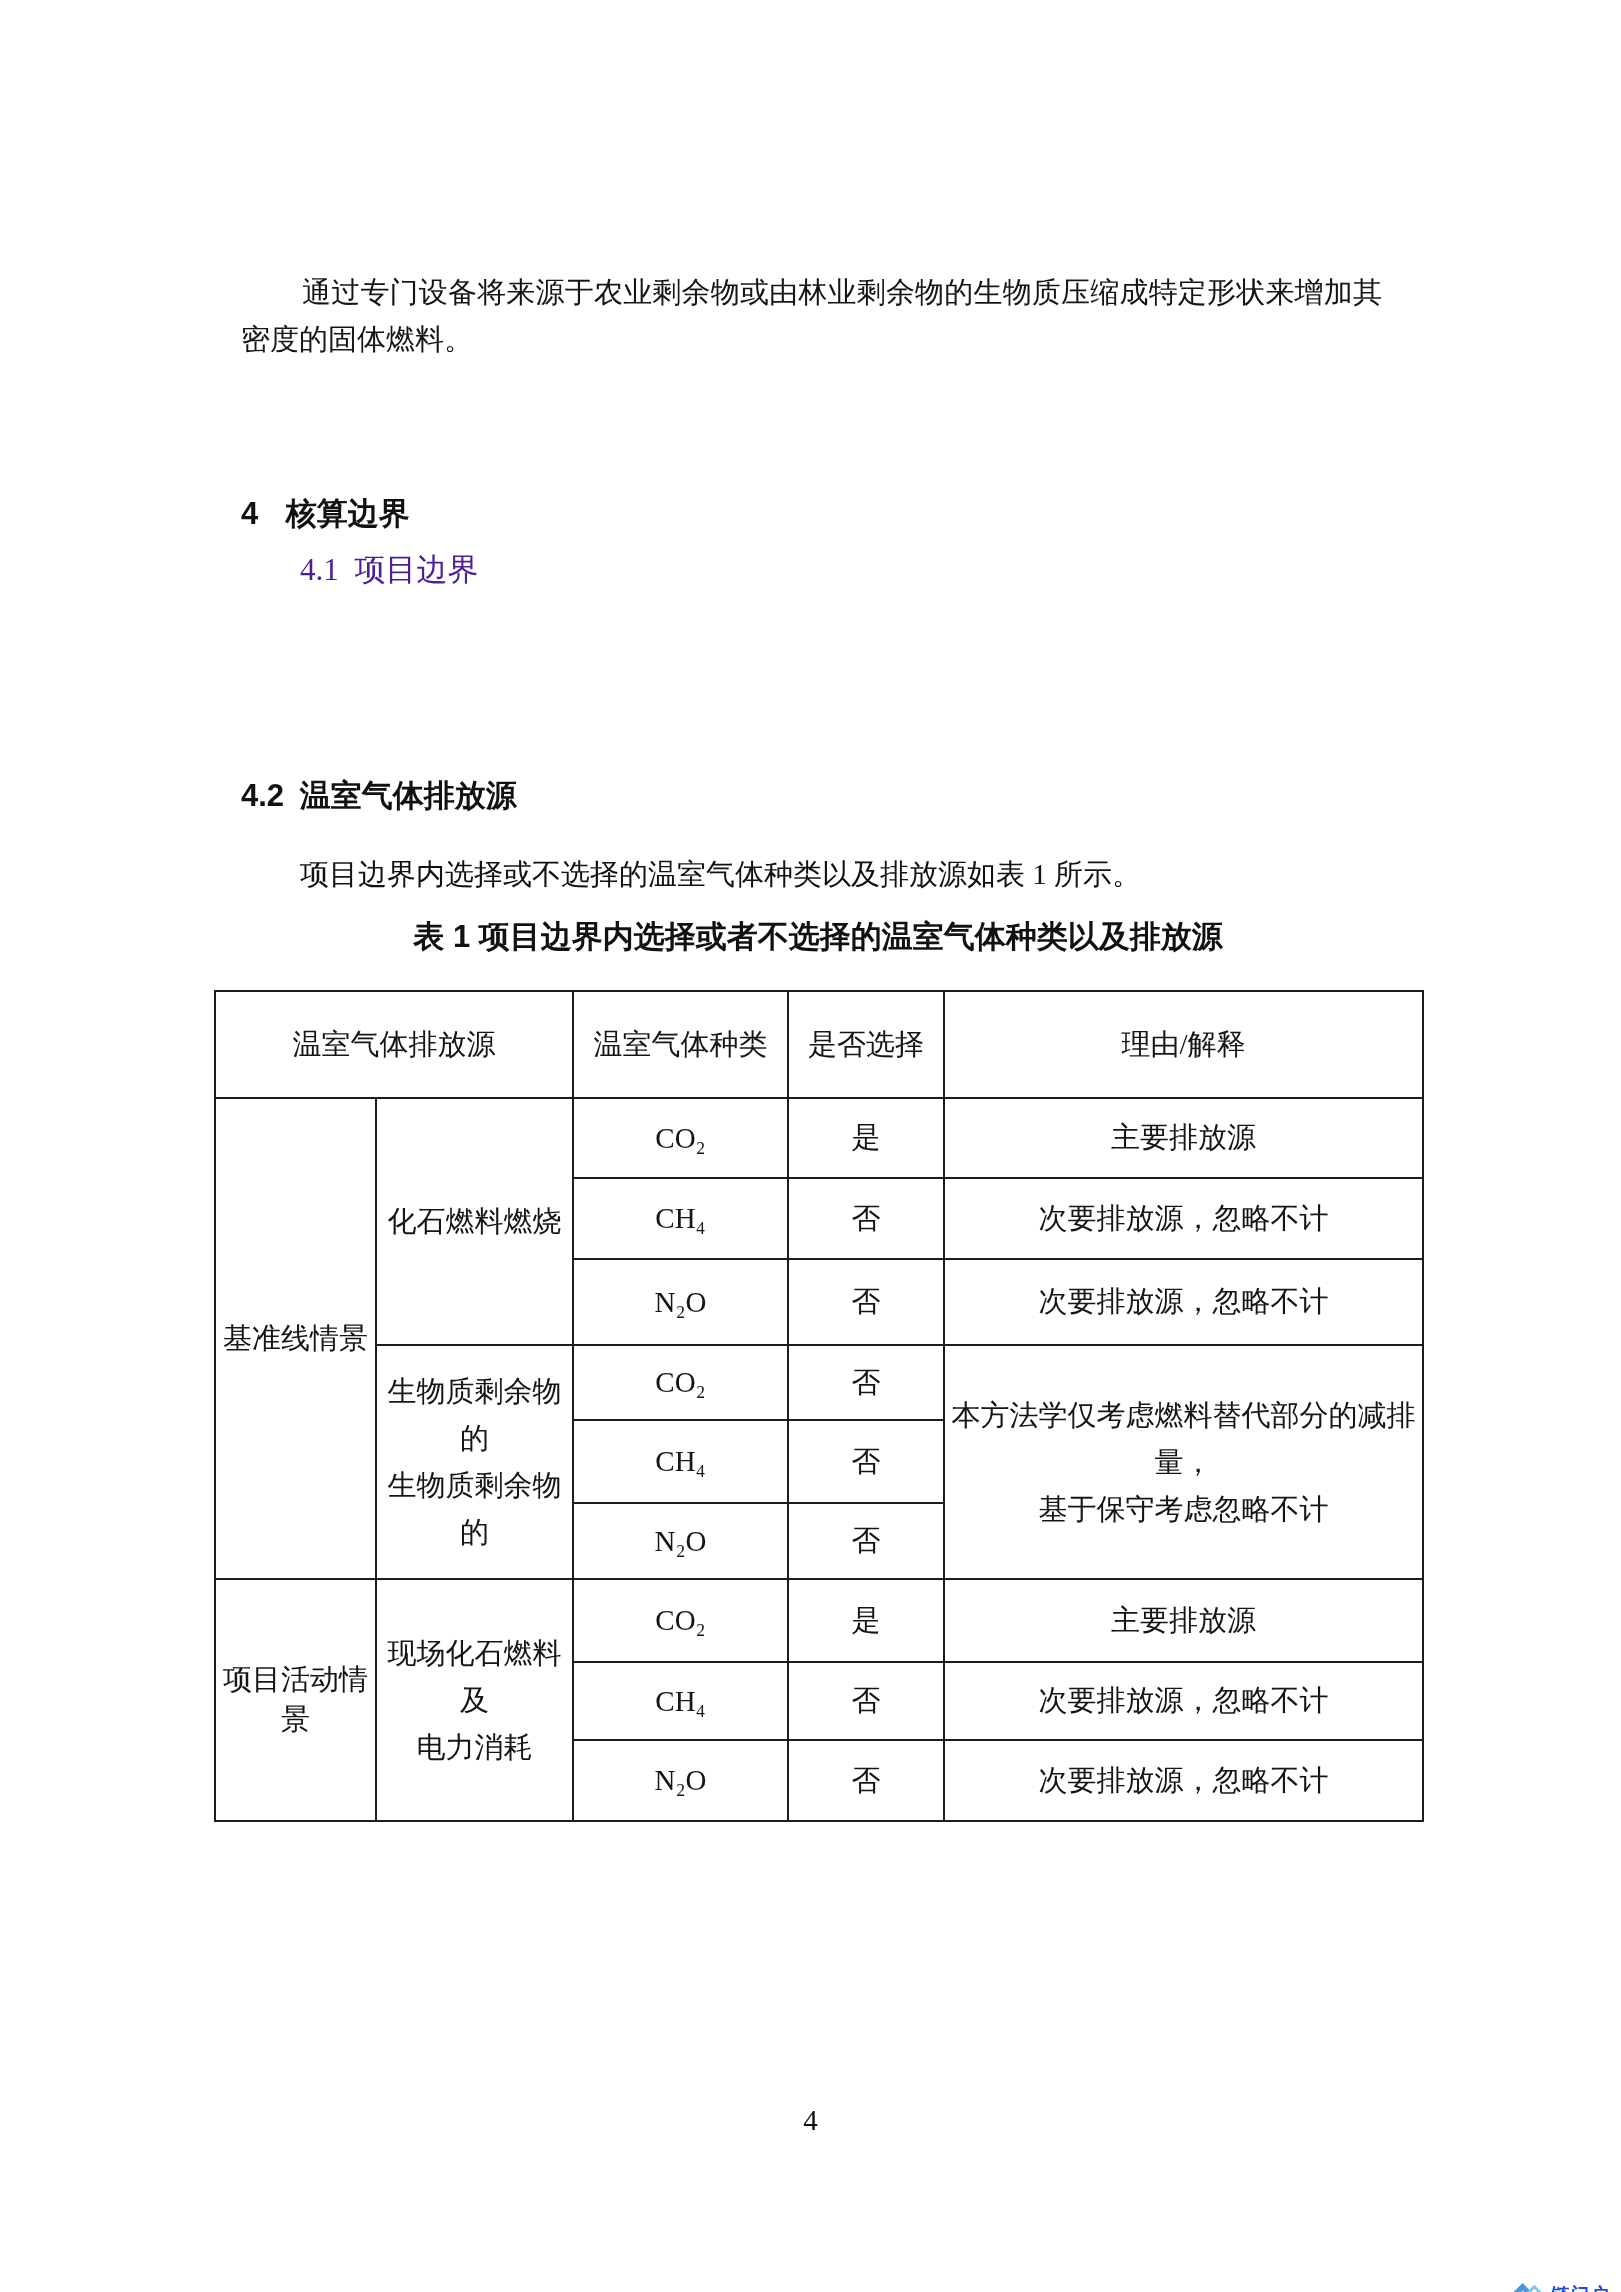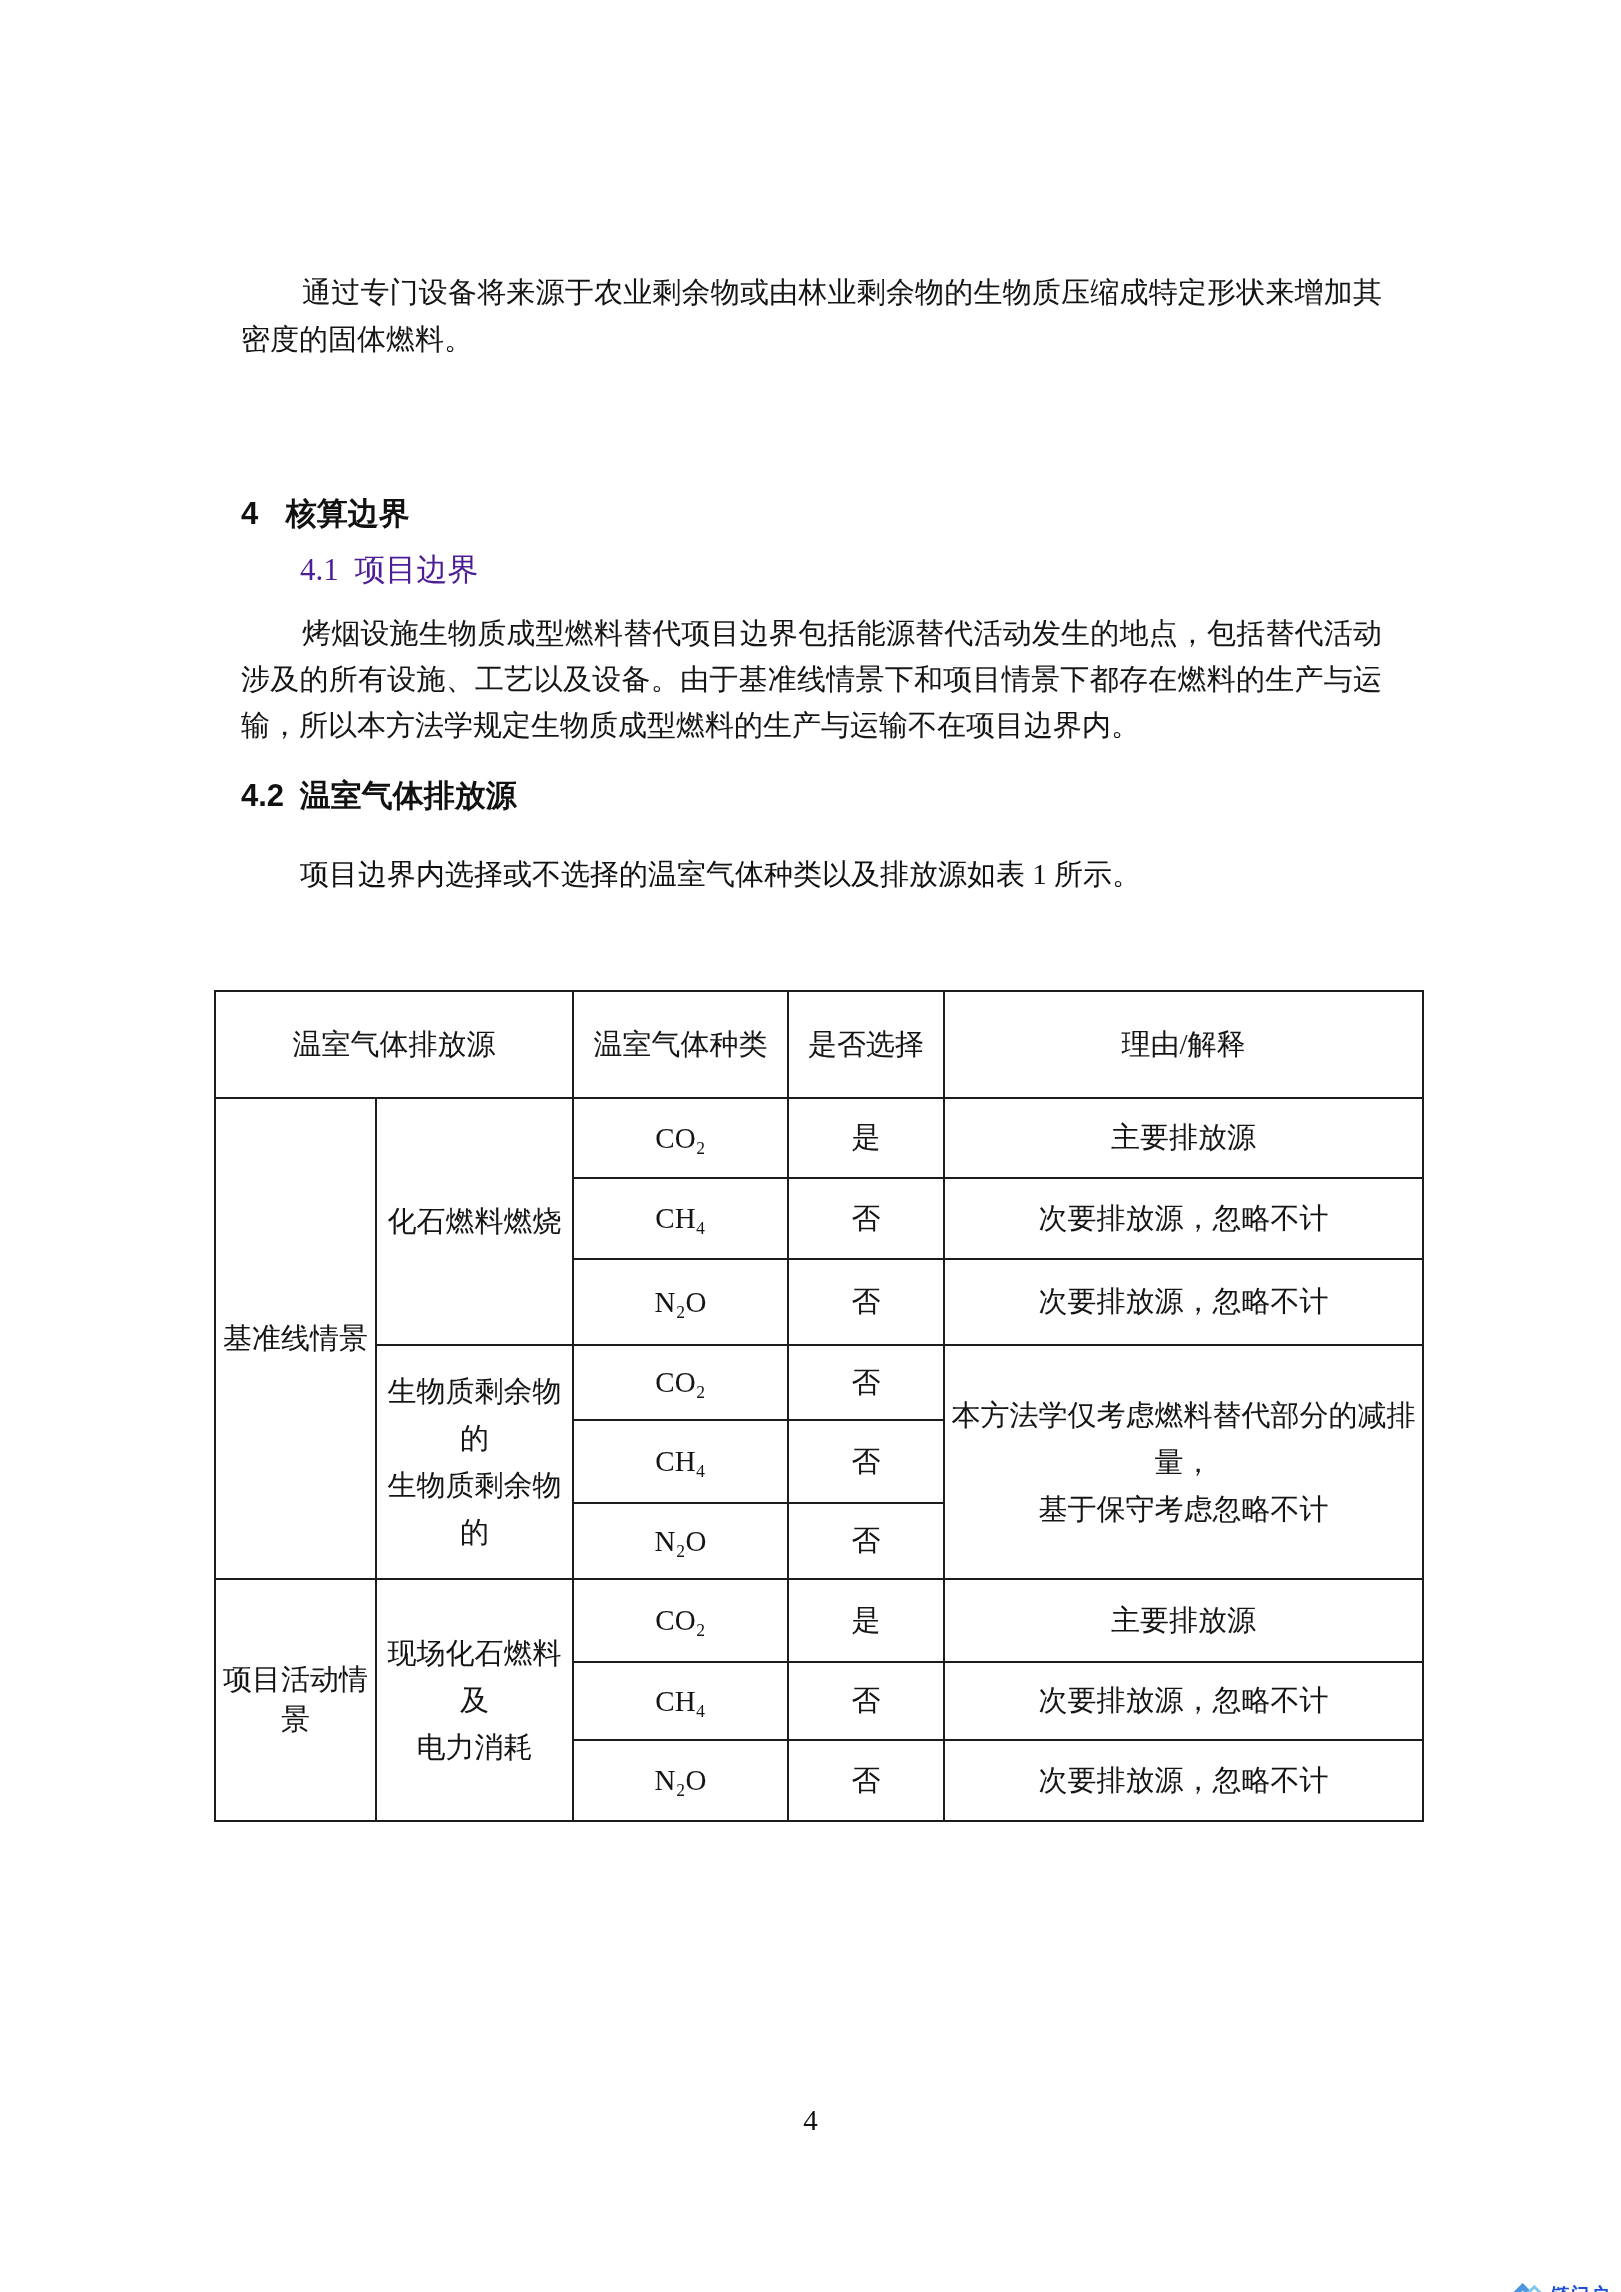--- a/index.html
+++ b/index.html
@@ -118,26 +118,26 @@
 
 <div class="page">
 
   <p class="abs body-text indent" style="top:245px">通过专门设备将来源于农业剩余物或由林业剩余物的生物质压缩成特定形状来增加其密度的固体燃料。</p>
 
 
   <h2 class="abs heading-hei" style="left:241px; top:469px;text-align:right;"><span class="h-num">4</span><span class="h-gap-wide">核算边界</span></h2>
 
   <h3 class="abs heading-song" style="left:300px; top:525px;"><span class="h-num">4.1</span><span class="h-gap">项目边界</span></h3>
 
-  <p class="abs body-text indent" style="top:586px; line-height:46px;">烤烟设施生物质成型燃料替代项目边界包括能源替代活动发生的地点，包括替代活动涉及的所有设施、工艺以及设备。由于基准线情景下和项目情景下都存在燃料的生产与运输，所以本方法学规定生物质成型燃料的生产与运输不在项目边界内。</p>
 
   <h3 class="abs heading-hei" style="left:241px; top:751px;"><span class="h-num">4.2</span><span class="h-gap">温室气体排放源</span></h3>
 
   <p class="abs" style="left:300px; top:827px; font-size:29px; line-height:47px;">项目边界内选择或不选择的温室气体种类以及排放源如表 1 所示。</p>
 
+  <div class="abs table-title" style="top:892px">表 1 项目边界内选择或者不选择的温室气体种类以及排放源</div>
 
   <table class="ghg">
     <colgroup>
       <col style="width:161px">
       <col style="width:197px">
       <col style="width:215px">
       <col style="width:156px">
       <col style="width:479px">
     </colgroup>
     <tbody>

